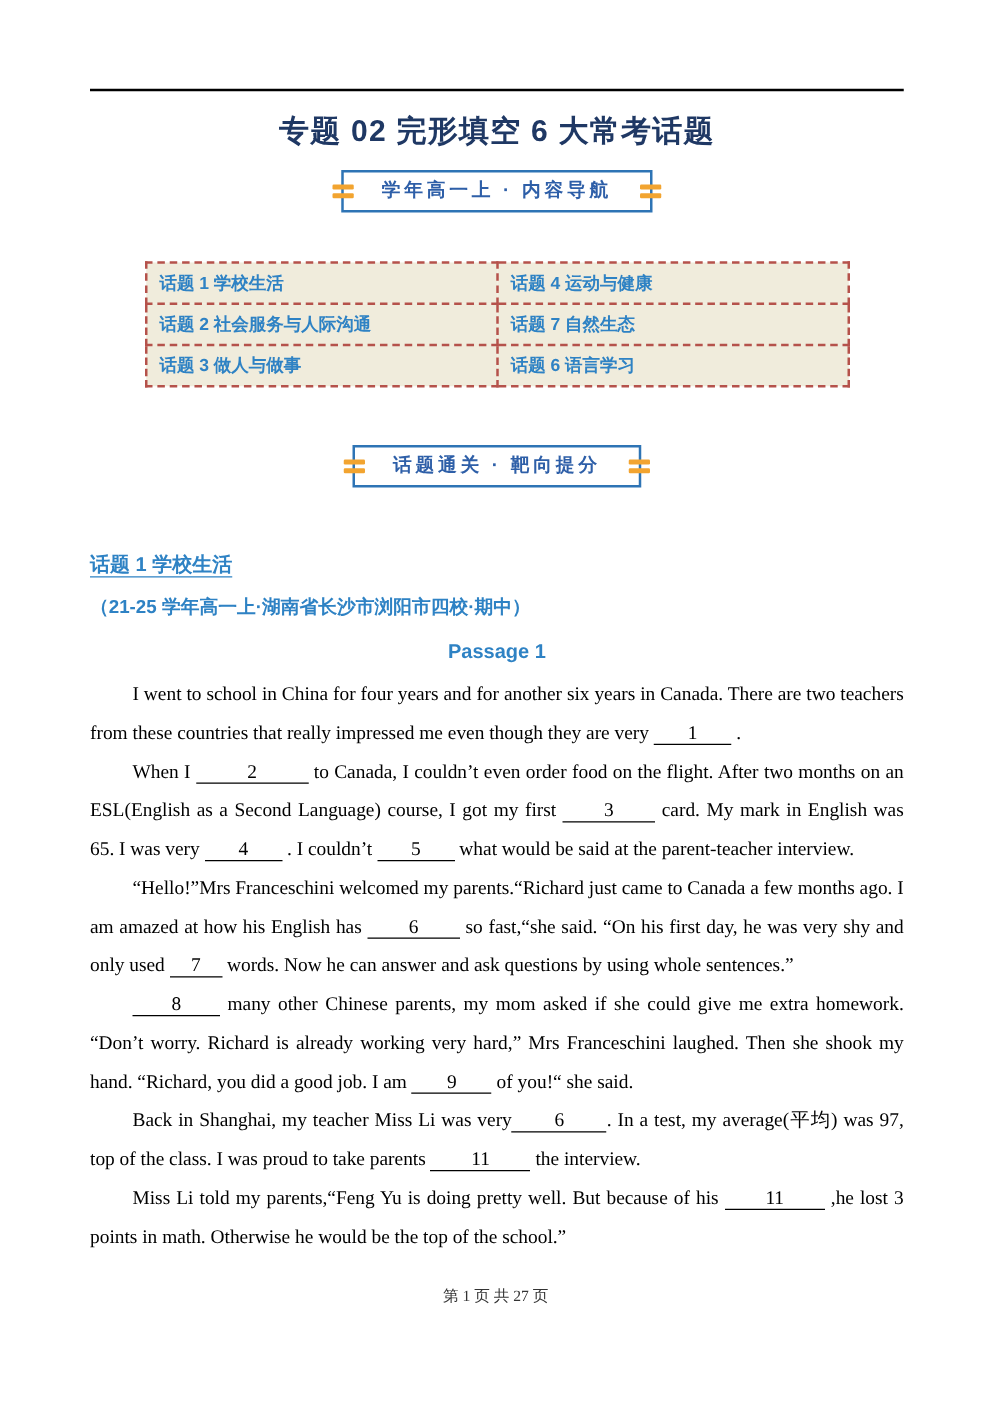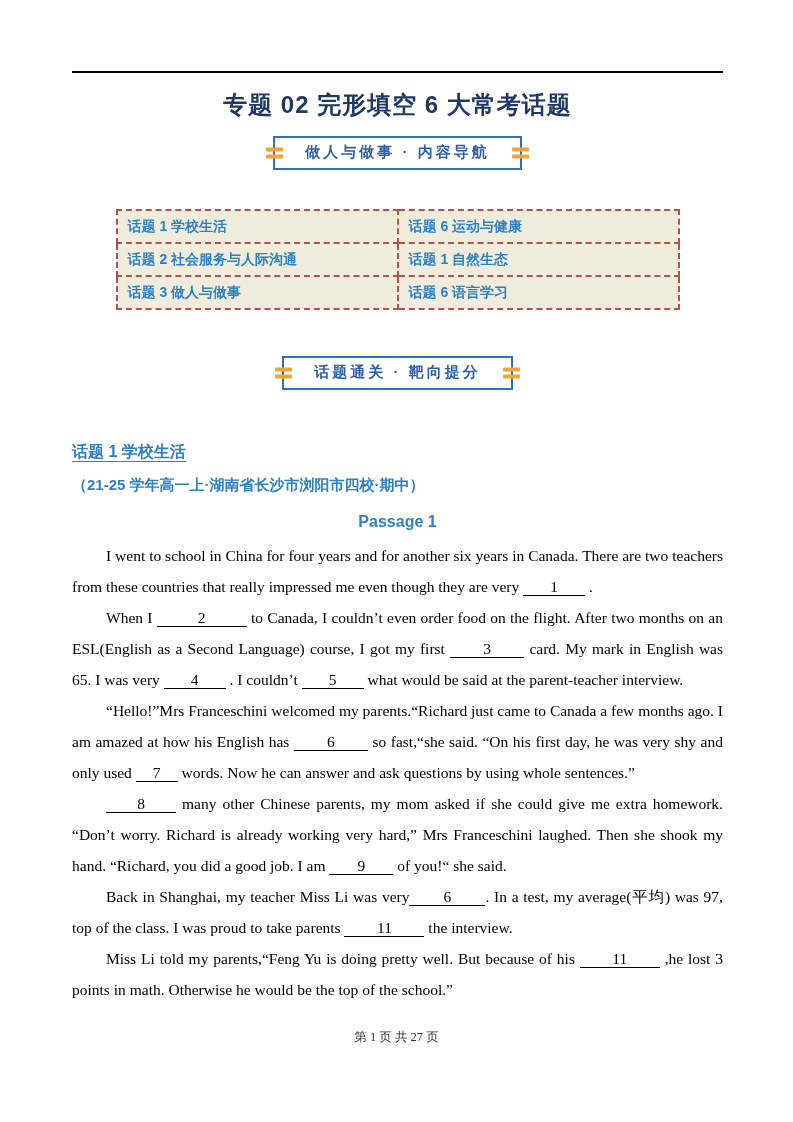--- a/index.html
+++ b/index.html
@@ -142,37 +142,37 @@
   <hr class="top-rule">
 
   <h1 class="doc-title">专题 02 完形填空 6 大常考话题</h1>
 
   <div class="center">
     <div class="banner">
       <span class="bars left">
           <i></i>
           <i></i>
         </span>
-      <span class="banner-text">做人与做事 · 内容导航</span>
+      <span class="banner-text">学年高一上 · 内容导航</span>
       <span class="bars right">
           <i></i>
           <i></i>
         </span>
     </div>
   </div>
 
   <table class="topics-table">
     <tbody>
         <tr>
           <td>话题 1 学校生活</td>
-          <td>话题 6 运动与健康</td>
+          <td>话题 4 运动与健康</td>
         </tr>
         <tr>
           <td>话题 2 社会服务与人际沟通</td>
-          <td>话题 1 自然生态</td>
+          <td>话题 7 自然生态</td>
         </tr>
         <tr>
           <td>话题 3 做人与做事</td>
           <td>话题 6  语言学习</td>
         </tr>
       </tbody>
   </table>
 
   <div class="center">
     <div class="banner second">

